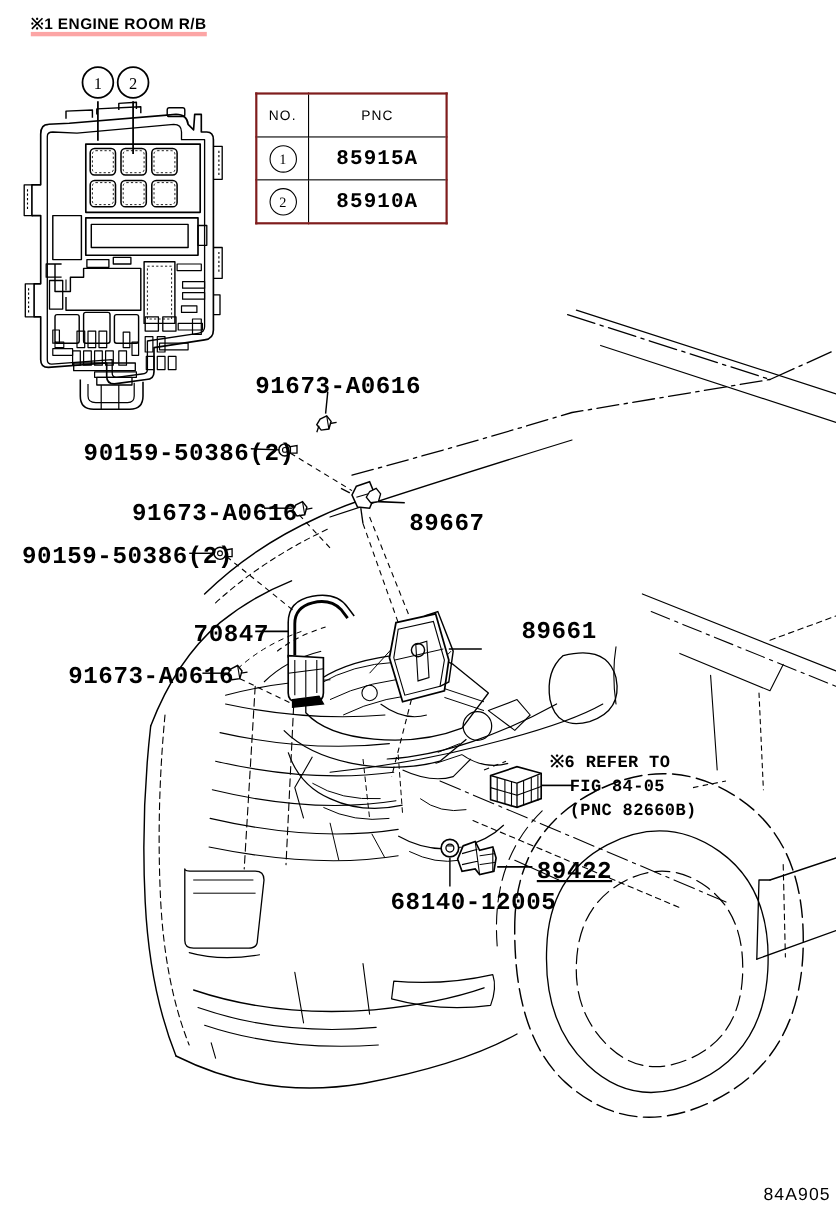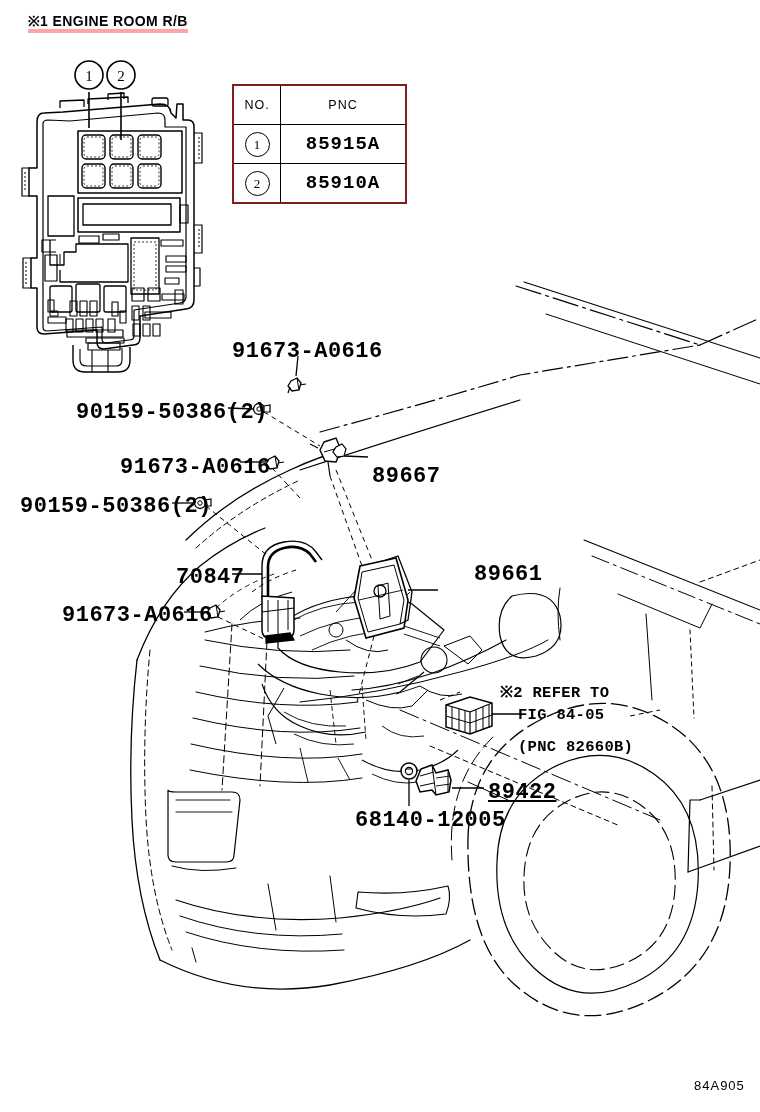--- a/index.html
+++ b/index.html
@@ -5,21 +5,21 @@
   html,body{margin:0;padding:0;background:#fff;}
   body{width:760px;height:1112px;position:relative;overflow:hidden;
        font-family:"Liberation Mono","DejaVu Sans Mono",monospace;color:#000;}
   #sheet{position:absolute;inset:0;width:760px;height:1112px;}
   .txt{position:absolute;white-space:pre;font-family:"Liberation Mono","DejaVu Sans Mono",monospace;
        font-weight:bold;color:#000;line-height:1;}
   .pn{font-size:22px;letter-spacing:.5px;}
   .title{font-size:14px;font-family:Liberation Sans, sans-serif;font-weight:bold;
          letter-spacing:.4px;border-bottom:4px solid #fca5a5;padding-bottom:1px;}
   .note{font-size:15.5px;letter-spacing:.3px;}
-  .figcode{font-size:13px;font-family:"Liberation Sans","DejaVu Sans",sans-serif;font-weight:normal;letter-spacing:1px;}
+  .figcode{font-size:16px;font-family:"Liberation Sans","DejaVu Sans",sans-serif;font-weight:normal;letter-spacing:1px;}
   #tbl{position:absolute;left:232px;top:84px;width:175px;border:2px solid #7f1d1d;border-collapse:collapse;background:#fff;}
   #tbl td,#tbl th{border:1.6px solid #000;text-align:center;padding:0;background:#fff;}
   .hcell{height:28px;font-family:"Liberation Sans","DejaVu Sans",sans-serif;font-size:12.5px;font-weight:normal;letter-spacing:1px;}
   .ncell{width:46px;height:38px;}
   .vcell{height:38px;font-family:"Liberation Mono","DejaVu Sans Mono",monospace;font-size:19px;font-weight:bold;letter-spacing:1px;}
   .circnum{display:inline-block;width:23px;height:23px;line-height:23px;border:1.6px solid #000;border-radius:50%;
            font-family:"Liberation Serif","DejaVu Serif",serif;font-size:13px;font-weight:normal;}
 </style>
 </head>
 <body>
@@ -390,17 +390,17 @@
 <div class="txt pn" style="left:76px;top:402px;">90159-50386(2)</div>
 <div class="txt pn" style="left:120px;top:457px;">91673-A0616</div>
 <div class="txt pn" style="left:20px;top:496px;">90159-50386(2)</div>
 <div class="txt pn" style="left:176px;top:567px;">70847</div>
 <div class="txt pn" style="left:62px;top:605px;">91673-A0616</div>
 <div class="txt pn" style="left:372px;top:466px;">89667</div>
 <div class="txt pn" style="left:443px;top:564px;margin-left:31px;">89661</div>
 <div class="txt pn" style="left:488px;top:782px;text-decoration:underline;">89422</div>
 <div class="txt pn" style="left:355px;top:810px;">68140-12005</div>
 
-<div class="txt note" style="left:500px;top:686px;">※2 REFER TO</div>
+<div class="txt note" style="left:500px;top:686px;">※6 REFER TO</div>
 <div class="txt note" style="left:518px;top:708px;">FIG 84-05</div>
-<div class="txt note" style="left:518px;top:730px;margin-top:10px;">(PNC 82660B)</div>
+<div class="txt note" style="left:518px;top:730px;">(PNC 82660B)</div>
 
 <div class="txt figcode" style="left:694px;top:1079px;">84A905</div>
 
 </body></html>

